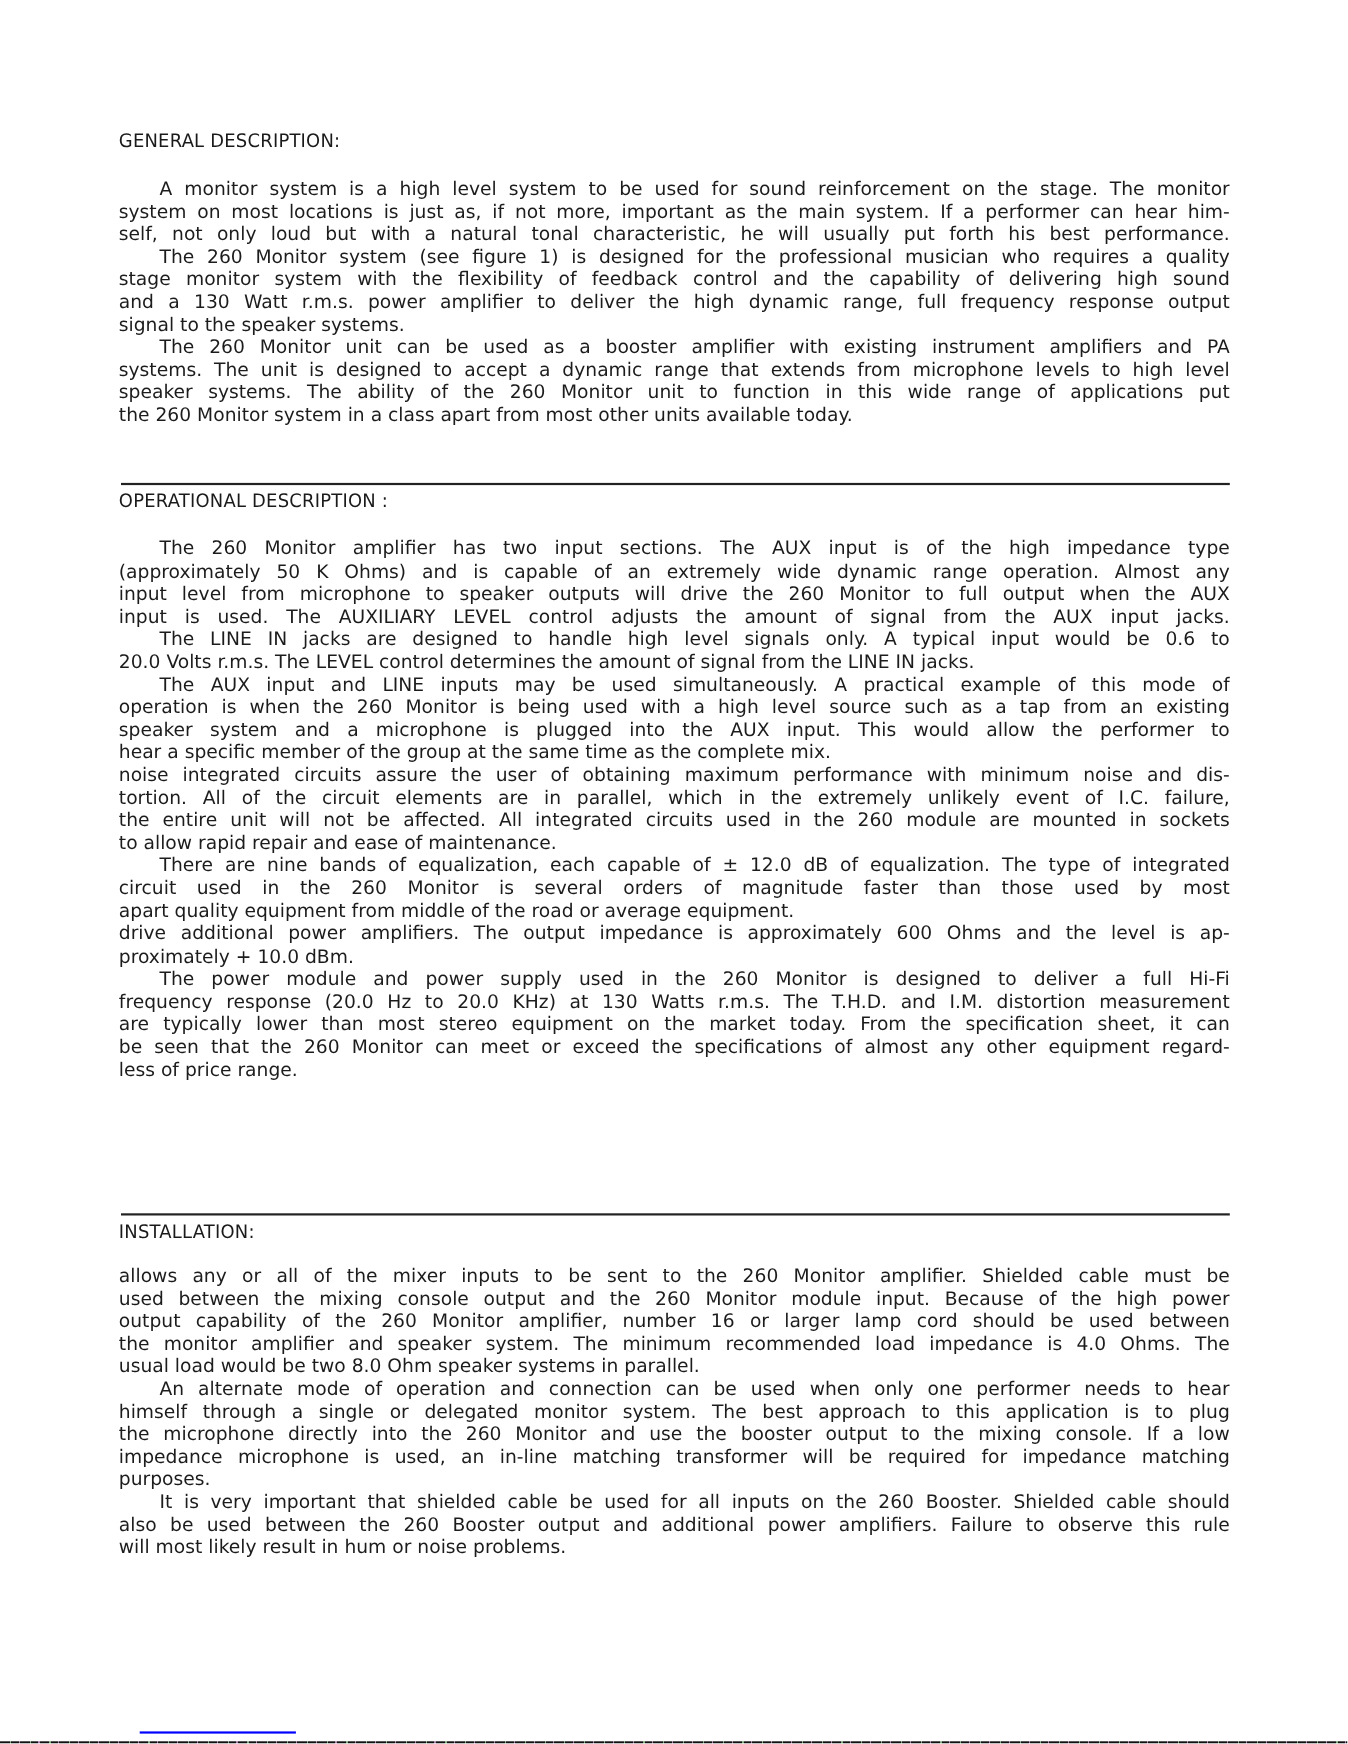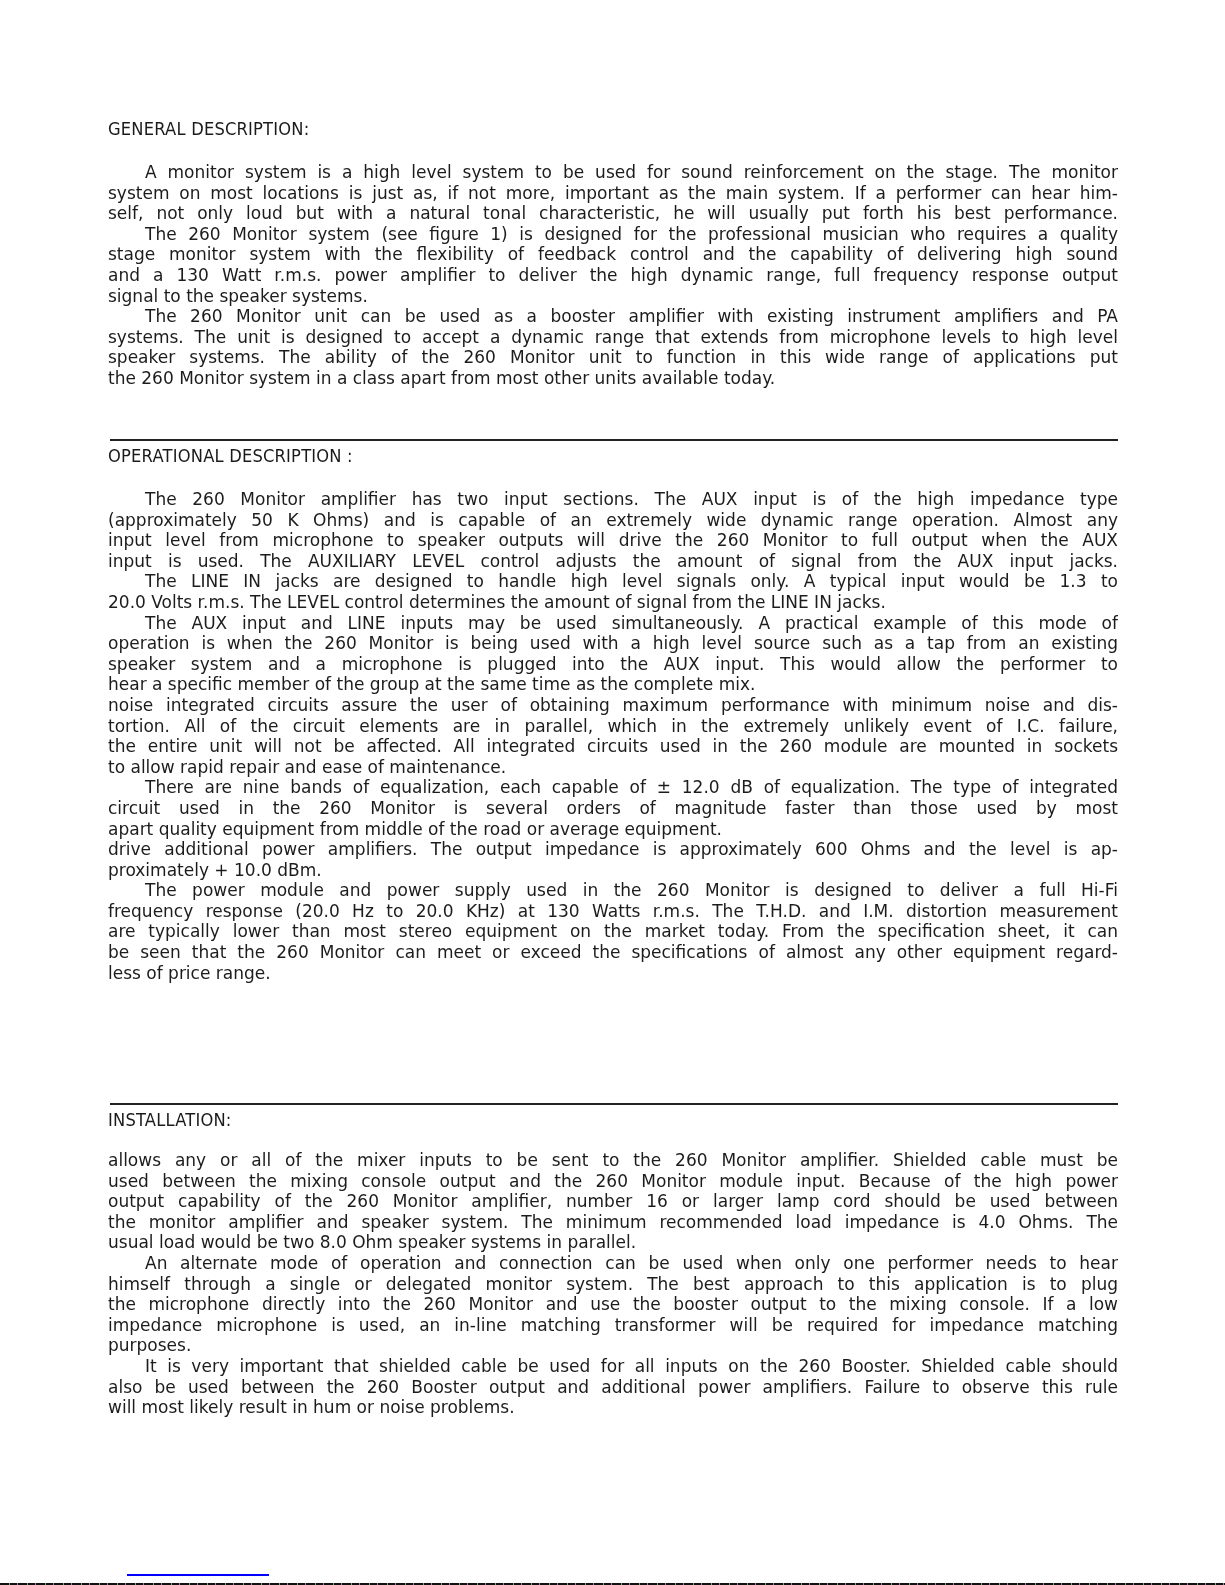--- a/index.html
+++ b/index.html
@@ -66,21 +66,21 @@
 
   <div class="heading" style="top:446px;">OPERATIONAL DESCRIPTION :</div>
   <div class="para-block" style="top:489px;">
     <div>
       <span class="line indent">The 260 Monitor amplifier has two input sections. The AUX input is of the high impedance type</span>
       <span class="line">(approximately 50 K Ohms) and is capable of an extremely wide dynamic range operation. Almost any</span>
       <span class="line">input level from microphone to speaker outputs will drive the 260 Monitor to full output when the AUX</span>
       <span class="line">input is used. The AUXILIARY LEVEL control adjusts the amount of signal from the AUX input jacks.</span>
     </div>
     <div>
-      <span class="line indent">The LINE IN jacks are designed to handle high level signals only. A typical input would be 1.3 to</span>
+      <span class="line indent">The LINE IN jacks are designed to handle high level signals only. A typical input would be 0.6 to</span>
       <span class="line last">20.0 Volts r.m.s. The LEVEL control determines the amount of signal from the LINE IN jacks.</span>
     </div>
     <div>
       <span class="line indent">The AUX input and LINE inputs may be used simultaneously. A practical example of this mode of</span>
       <span class="line">operation is when the 260 Monitor is being used with a high level source such as a tap from an existing</span>
       <span class="line">speaker system and a microphone is plugged into the AUX input. This would allow the performer to</span>
       <span class="line last">hear a specific member of the group at the same time as the complete mix.</span>
     </div>
     <div>
       <span class="line">noise integrated circuits assure the user of obtaining maximum performance with minimum noise and dis-</span>

